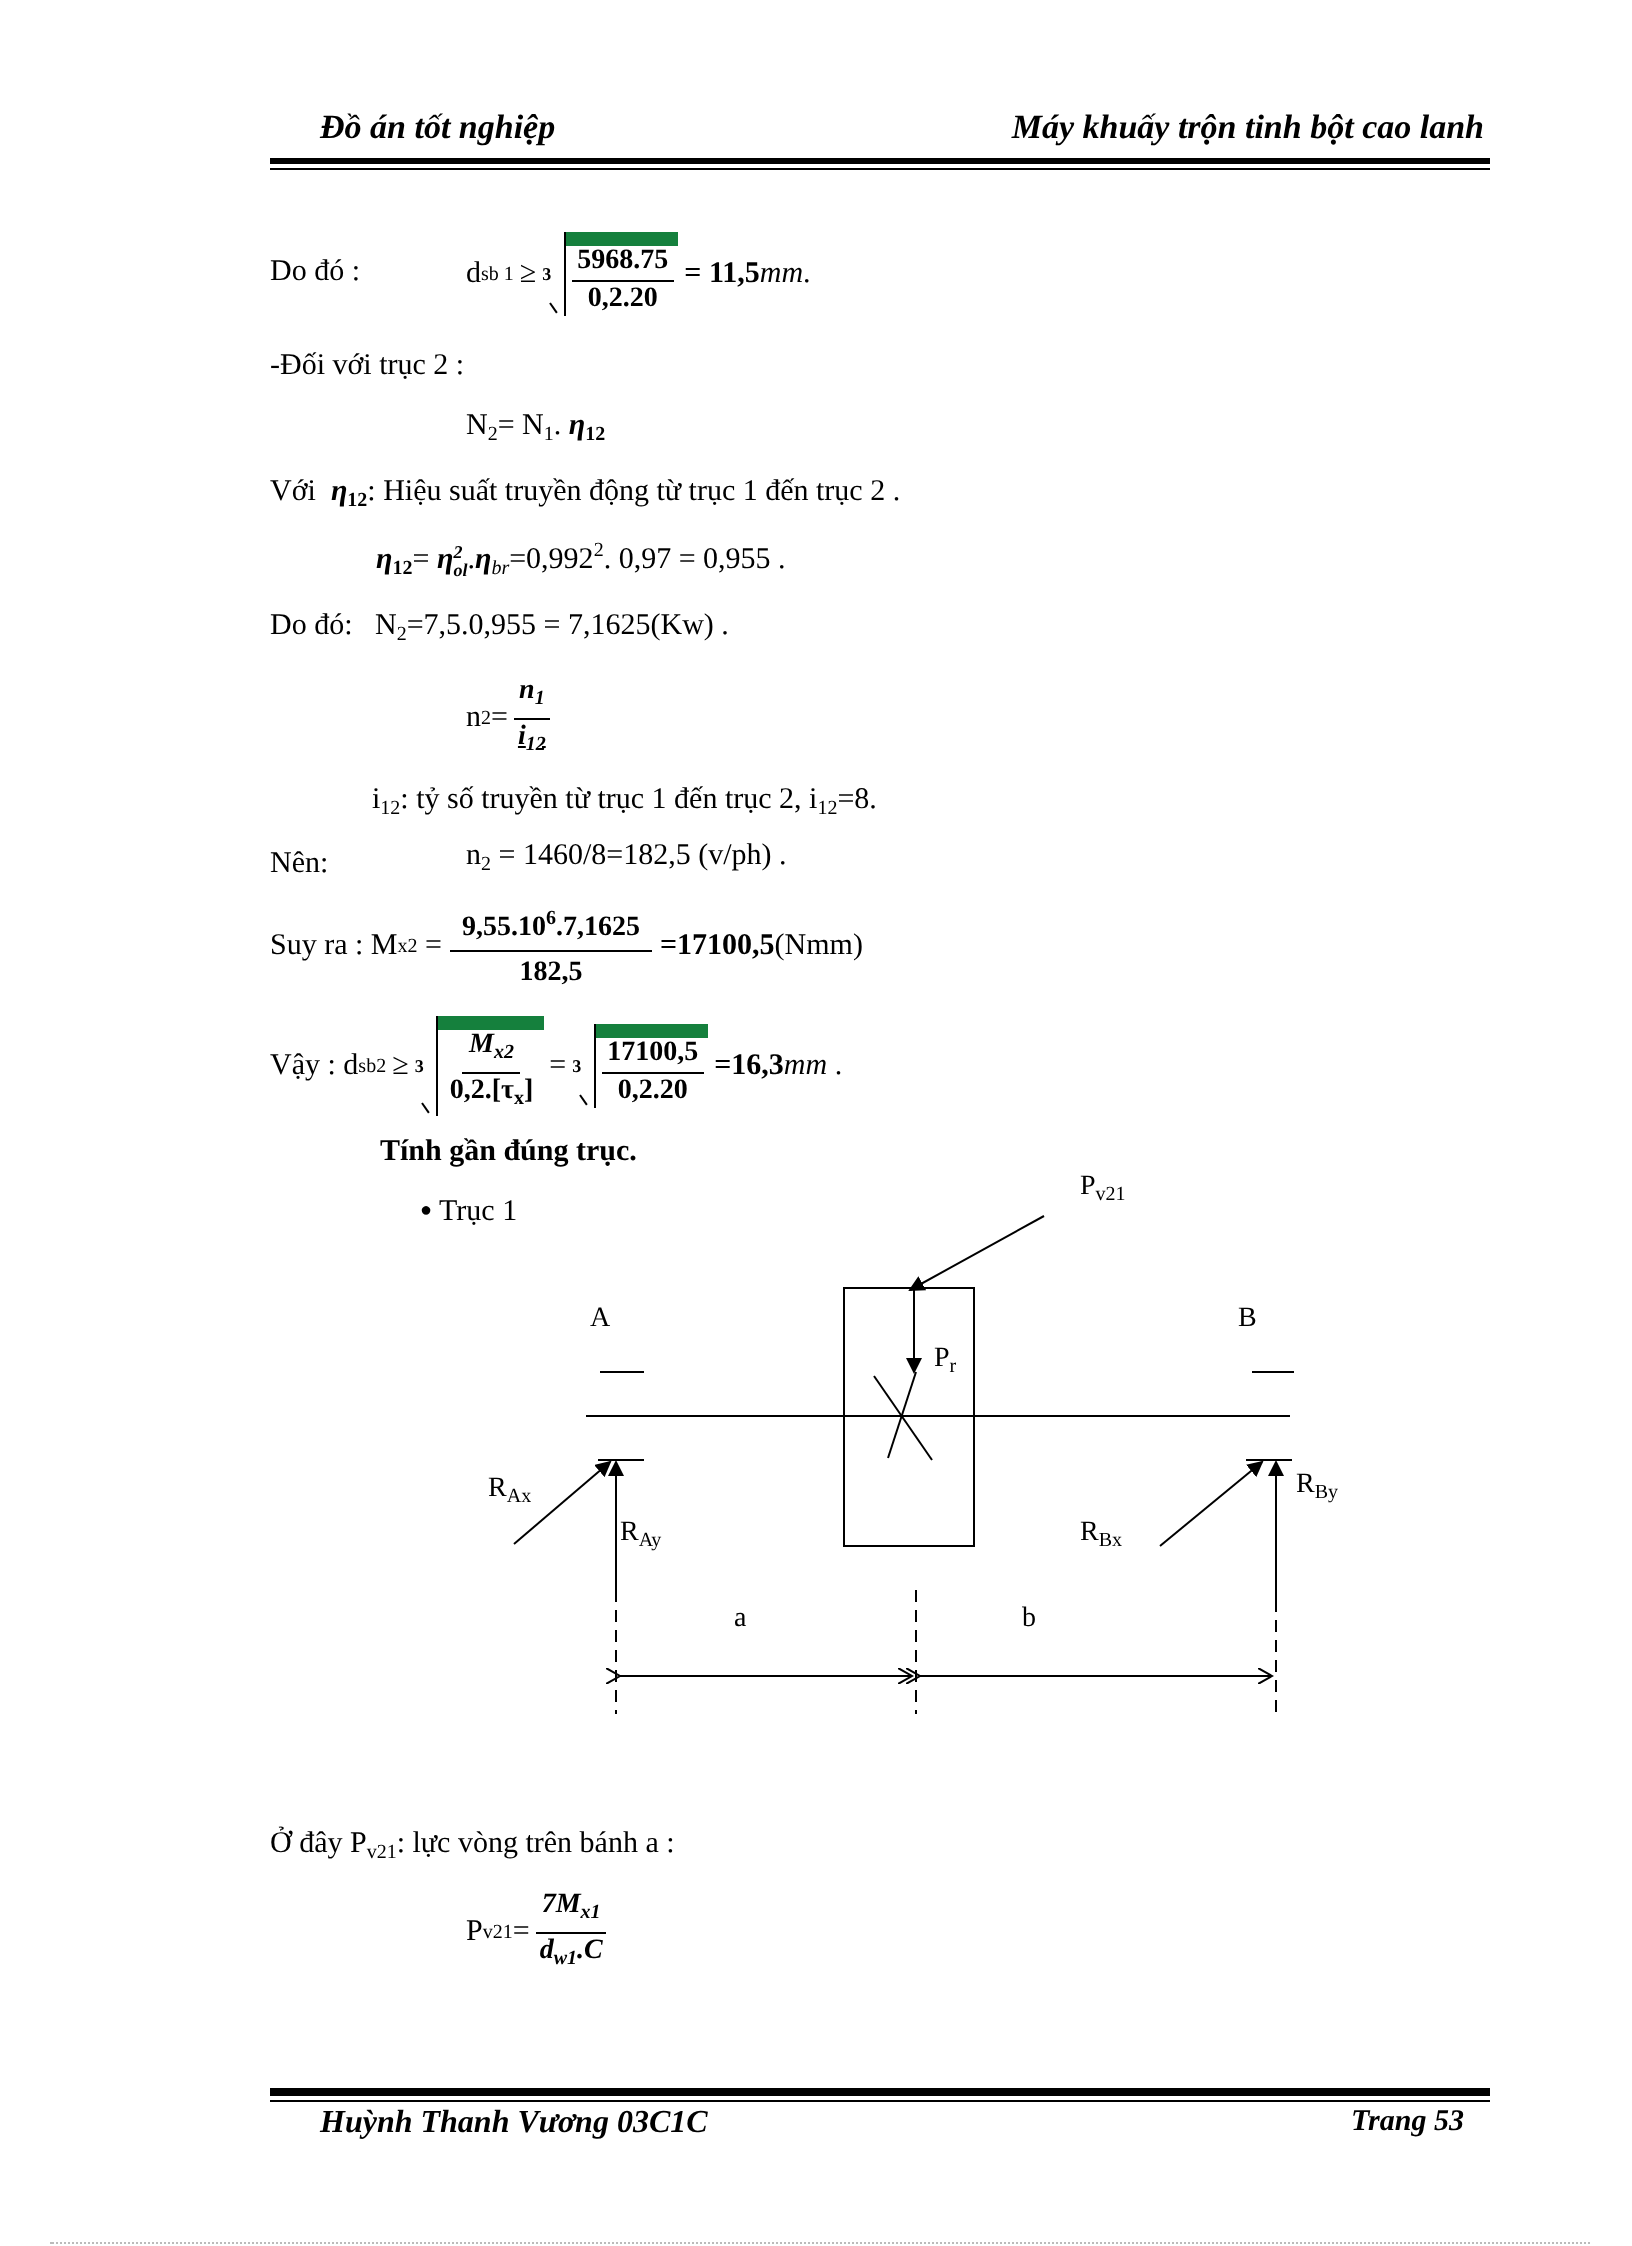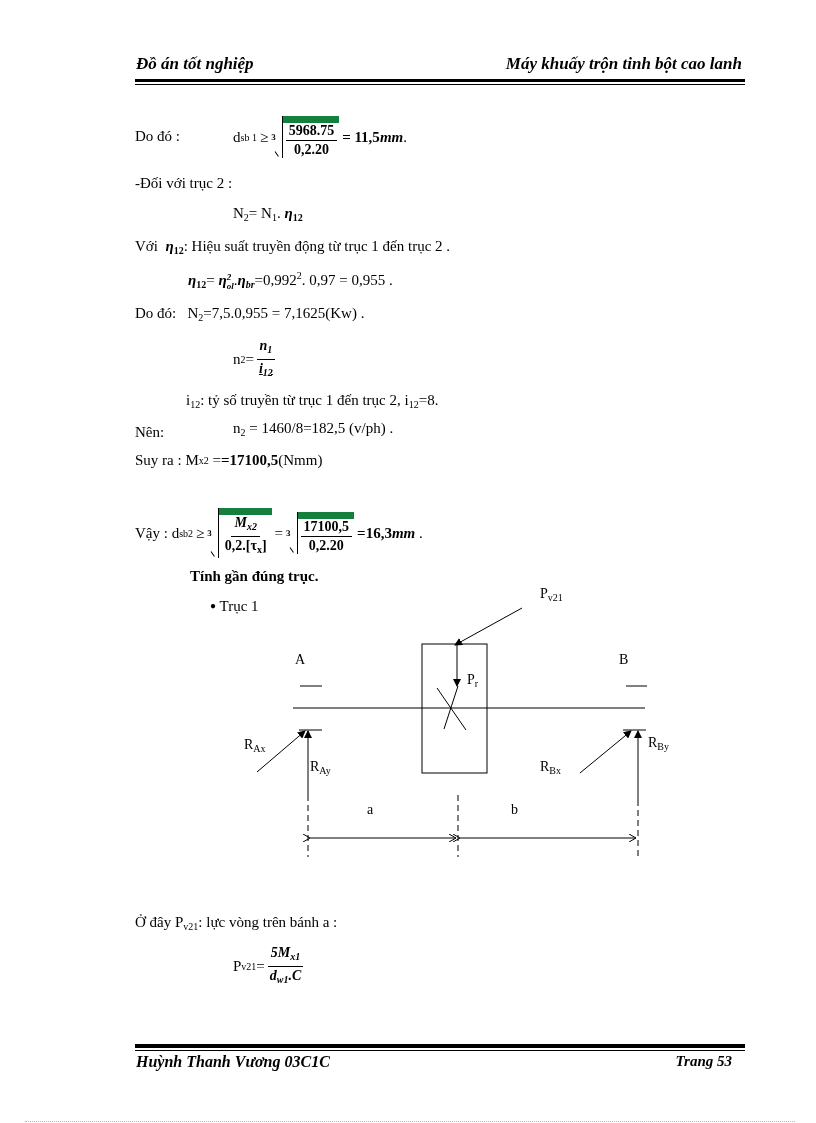--- a/index.html
+++ b/index.html
@@ -1,23 +1,23 @@
 <!DOCTYPE html>
 <html><head>
 <meta charset="utf-8">
 <style>
   html, body { margin:0; padding:0; background:#ffffff; }
   body { width:816px; height:1123px; position:relative; overflow:hidden;
          font-family:"Liberation Serif", "DejaVu Serif", serif; color:#000; }
   .abs { position:absolute; white-space:nowrap; }
-  .hdr { font-style:italic; font-weight:bold; font-size:17px; }
+  .hdr { font-style:italic; font-weight:bold; font-size:17px;margin-left:24px; }
   .rule { position:absolute; left:135px; width:610px; background:#000; }
   .txt { font-size:15px; }
   .b { font-weight:bold; }
-  .bi { font-weight:bold; font-style:italic; }
+  .bi { font-weight:normal; font-style:italic; }
   sub, sup { font-size:10px; }
   sub { vertical-align:-3px; }
   .frac { display:inline-flex; flex-direction:column; align-items:center; vertical-align:middle; margin:0 2px; }
   .frac .num { padding:0 3px 1px; border-bottom:1px solid #000; font-weight:bold; font-size:14px; line-height:16px; }
   .frac .den { padding:1px 3px 0; font-weight:bold; font-size:14px; line-height:16px; }
   .root { display:inline-flex; align-items:stretch; vertical-align:middle; }
   .root .idx { font-size:9px; font-weight:bold; align-self:center; margin-right:-1px; }
   .root .sign { width:7px; border-right:1px solid #000; position:relative; }
   .root .sign::before { content:""; position:absolute; left:0; bottom:6px; width:6px; height:1px; background:#000; transform:rotate(55deg); transform-origin:left; }
   .root .body { border-top:7px solid #15803d; padding-left:1px;text-align:center; }
@@ -89,20 +89,24 @@
   <span>i</span><sub>12</sub><span>: tỷ số truyền từ trục 1 đến trục 2, i</span><sub>12</sub><span>=8.</span>
 </div>
 
 <div class="abs txt" style="left:135px; top:424px;">Nên:</div>
 <div class="abs txt" style="left:233px; top:420px;text-align:center;">
   <span>n</span><sub>2</sub>&nbsp;<span>= 1460/8=182,5 (v/ph) .</span>
 </div>
 
 <div class="abs txt" style="left:135px; top:452px; display:flex; align-items:center;">
   <span>Suy ra : M</span><sub>x2</sub>&nbsp;<span>=</span>
+  <span class="frac" style="margin:0 4px;">
+    <span class="num" style="padding:0 6px 2px;"><span>9,55.10</span><sup>6</sup><span>.7,1625</span></span>
+    <span class="den" style="padding-top:3px;">182,5</span>
+  </span>
   <span class="b">=17100,5</span><span>(Nmm)</span>
 </div>
 
 <div class="abs txt" style="left:135px; top:508px; display:flex; align-items:center;">
   <span>Vậy  : d</span><sub>sb2</sub>
   <span style="margin:0 3px;">≥</span>
   <span class="root">
     <span class="idx">3</span>
     <span class="sign"></span>
     <span class="body"><span class="frac">
@@ -184,21 +188,21 @@
 
 <div class="abs txt" style="left:135px; top:914px;">
   <span>Ở đây P</span><sub>v21</sub><span>: lực vòng trên bánh  a :</span>
 </div>
 
 <div class="abs txt" style="left:233px; top:945px; display:flex; align-items:center;">
   <span>P</span>
     <sub>v21</sub>
     <span>=</span>
   <span class="frac">
-    <span class="num" style="font-style:italic;"><span>5M</span><sub>x1</sub></span>
+    <span class="num" style="font-style:italic;"><span>7M</span><sub>x1</sub></span>
     <span class="den" style="font-style:italic;"><span>d</span><sub>w1</sub><span>.C</span></span>
   </span>
 </div>
 
 <div class="rule" style="top:1044px; height:4px;"></div>
 <div class="rule" style="top:1050px; height:1px;"></div>
 <div class="abs hdr" style="left:136px; top:1053px; font-size:16px;">Huỳnh  Thanh Vương 03C1C</div>
 <div class="abs hdr" style="right:84px; top:1053px; font-size:15px;">Trang 53</div>
 <div class="footer-dots" style="top:1121px;"></div>
 

